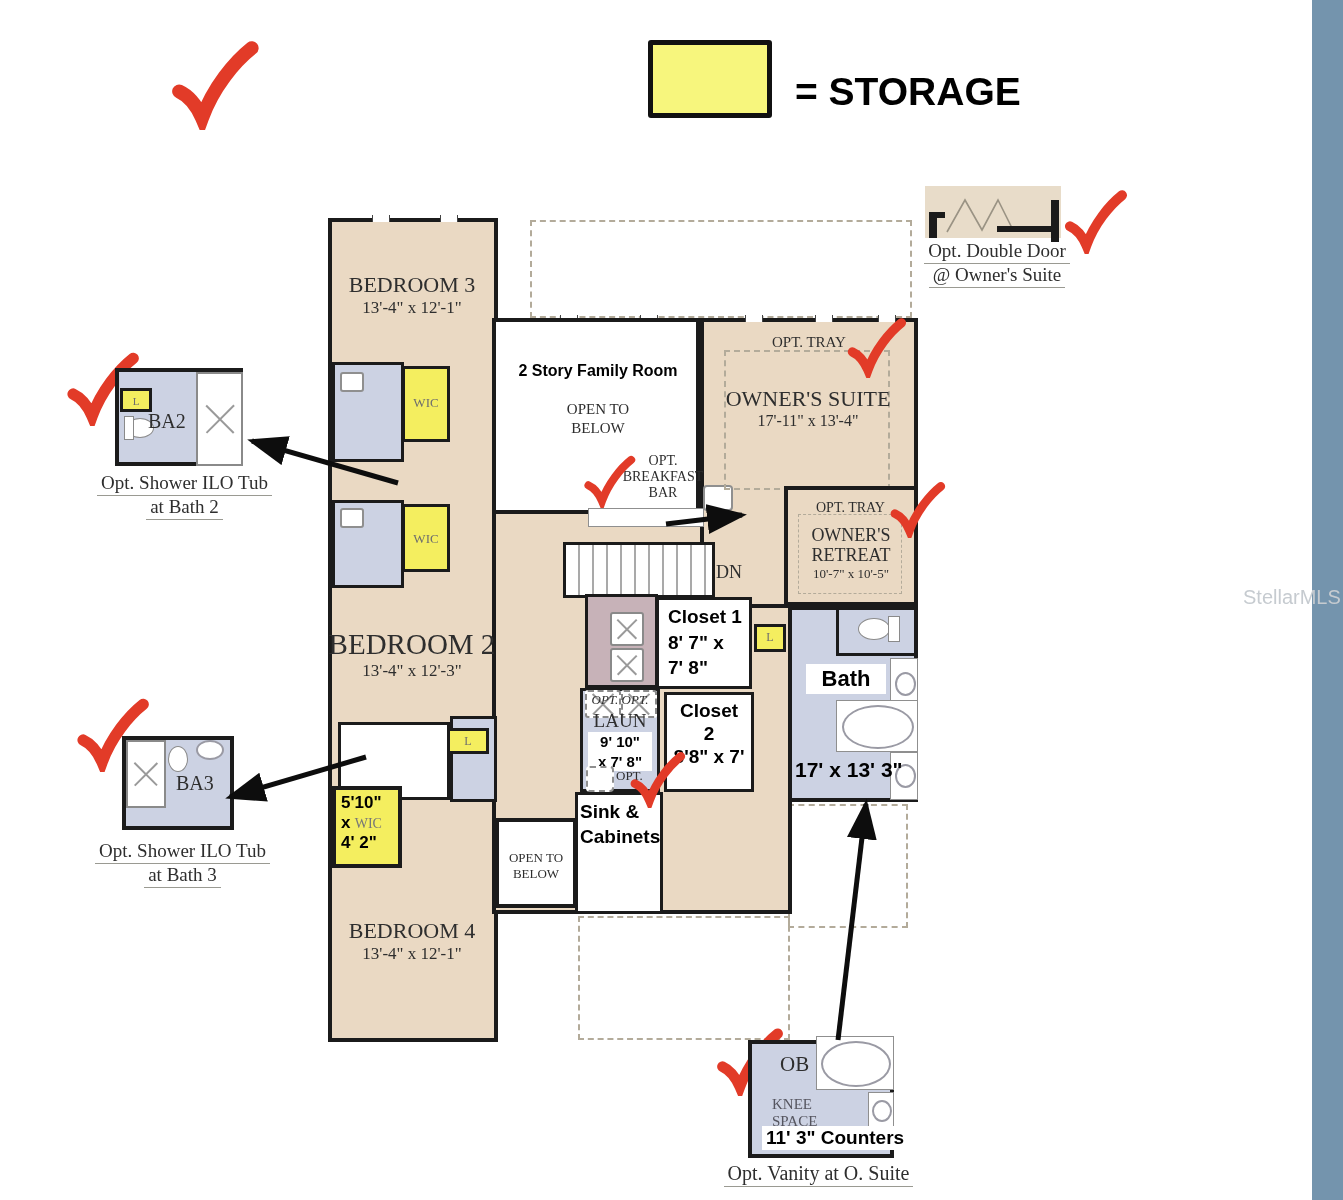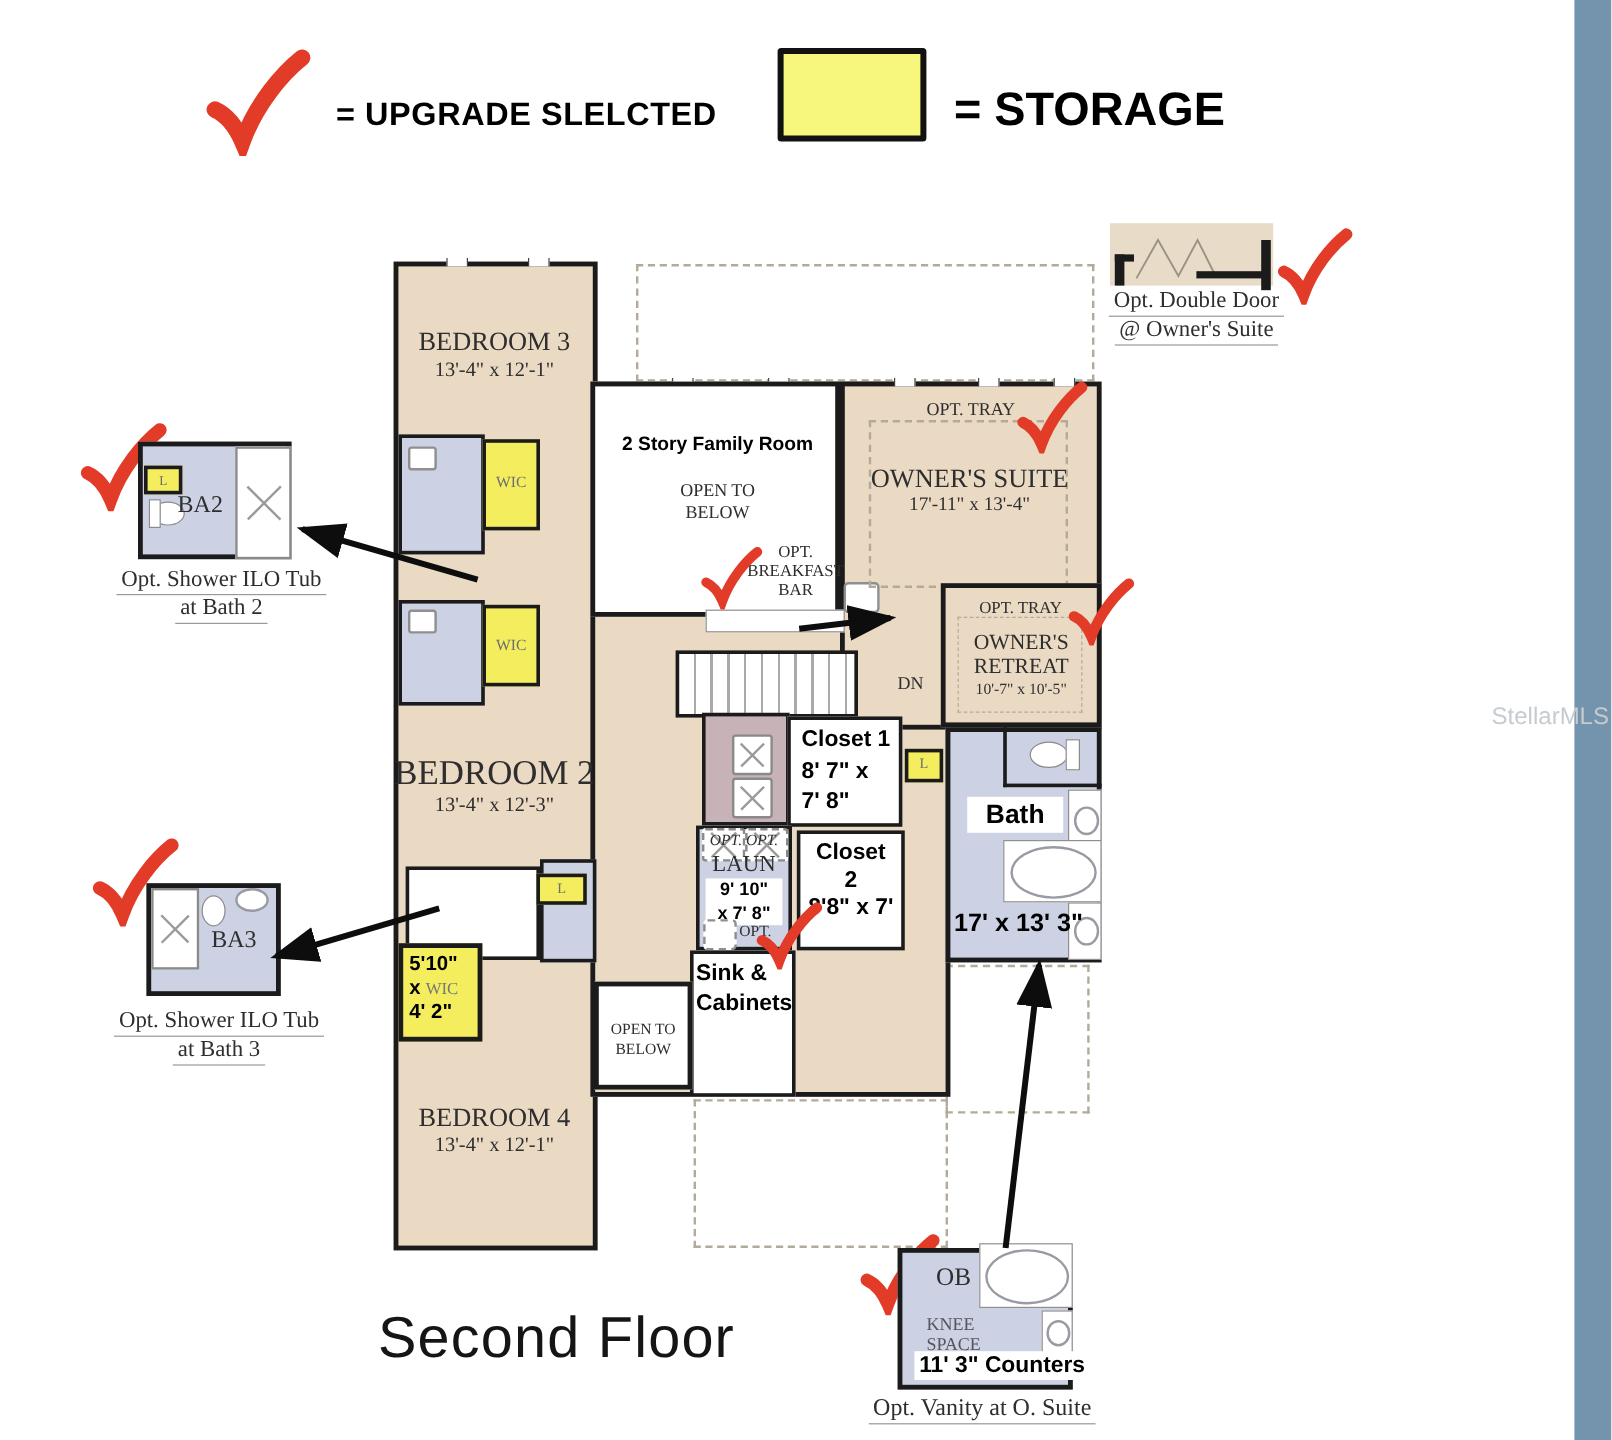--- a/index.html
+++ b/index.html
@@ -38,21 +38,20 @@
 <body>
 
 <div class="page">
 
   <div class="abs" style="left:1312px;top:0;width:31px;height:1200px;background:#7494ad;"></div>
   <div class="abs wmark" style="left:1243px;top:586px;font-size:20px;">StellarMLS</div>
 
   <svg class="check" style="left:168px;top:38px;width:92px;height:92px" viewBox="0 0 100 100">
     <path d="M12,58 C23,63 31,73 37,87 C49,54 72,26 91,11" fill="none" stroke="#e23b28" stroke-width="15" stroke-linecap="round"></path>
   </svg>
-  <div class="abs sansb" style="left:280px;top:80px;font-size:27px;letter-spacing:0.5px;">=  UPGRADE SLELCTED</div>
   <div class="abs" style="left:648px;top:40px;width:124px;height:78px;background:#f7f67d;border:5px solid #111;border-radius:3px;"></div>
   <div class="abs sansb" style="left:795px;top:70px;font-size:39px;">= STORAGE</div>
 
   <div class="dash" style="left:530px;top:220px;width:382px;height:98px;"></div>
   <div class="dash" style="left:788px;top:804px;width:120px;height:124px;"></div>
   <div class="dash" style="left:578px;top:916px;width:212px;height:124px;"></div>
 
   <div class="room beige" style="left:328px;top:218px;width:170px;height:824px;"></div>
   <div class="room beige" style="left:492px;top:318px;width:300px;height:596px;"></div>
   <div class="room beige" style="left:700px;top:318px;width:218px;height:290px;"></div>
@@ -126,21 +125,21 @@
   <div class="room beige" style="left:784px;top:486px;width:134px;height:120px;"></div>
   <div class="dash" style="left:798px;top:514px;width:104px;height:80px;border-width:1.5px;"></div>
   <div class="abs serif" style="left:816px;top:500px;font-size:14px;">OPT. TRAY</div>
   <div class="abs serif ctr" style="left:788px;top:526px;width:126px;">
     <div class="pre" style="font-size:18px;line-height:1.1;">OWNER'S
 RETREAT</div>
     <div style="font-size:13px;">10'-7" x 10'-5"</div>
   </div>
 
   <div class="stairs" style="left:563px;top:542px;width:152px;height:56px;"></div>
-  <div class="abs serif" style="left:748px;top:562px;font-size:15px;">DN</div>
+  <div class="abs serif" style="left:716px;top:562px;font-size:18px;">DN</div>
 
   <div class="room thin mauve" style="left:585px;top:594px;width:73px;height:94px;"></div>
   <div class="xbox" style="left:610px;top:612px;width:30px;height:30px;"></div>
   <div class="xbox" style="left:610px;top:648px;width:30px;height:30px;"></div>
 
   <div class="room thin white" style="left:656px;top:597px;width:96px;height:92px;"></div>
   <div class="abs sansb pre" style="left:668px;top:604px;font-size:19px;line-height:1.35;">Closet 1
 8' 7" x
 7' 8"</div>
   <div class="room thin yel ctr" style="left:754px;top:624px;width:32px;height:28px;">
@@ -262,14 +261,13 @@
       <marker id="ah" markerWidth="10" markerHeight="8" refX="7" refY="3" orient="auto" markerUnits="strokeWidth">
         <path d="M0,0 L8,3 L0,6 Z" fill="#0d0d0d"></path>
       </marker>
     </defs>
     <line x1="398" y1="483" x2="252" y2="441" stroke="#0d0d0d" stroke-width="5" marker-end="url(#ah)"></line>
     <line x1="366" y1="757" x2="230" y2="797" stroke="#0d0d0d" stroke-width="5" marker-end="url(#ah)"></line>
     <line x1="666" y1="524" x2="742" y2="515" stroke="#0d0d0d" stroke-width="5" marker-end="url(#ah)"></line>
     <line x1="838" y1="1040" x2="866" y2="804" stroke="#0d0d0d" stroke-width="5" marker-end="url(#ah)"></line>
   </svg>
 
-  <div class="abs" style="left:315px;top:1088px;font-family:'Liberation Sans',sans-serif;font-size:48px;color:#151515;letter-spacing:1px;">Second Floor</div>
 </div>
 
 </body></html>

